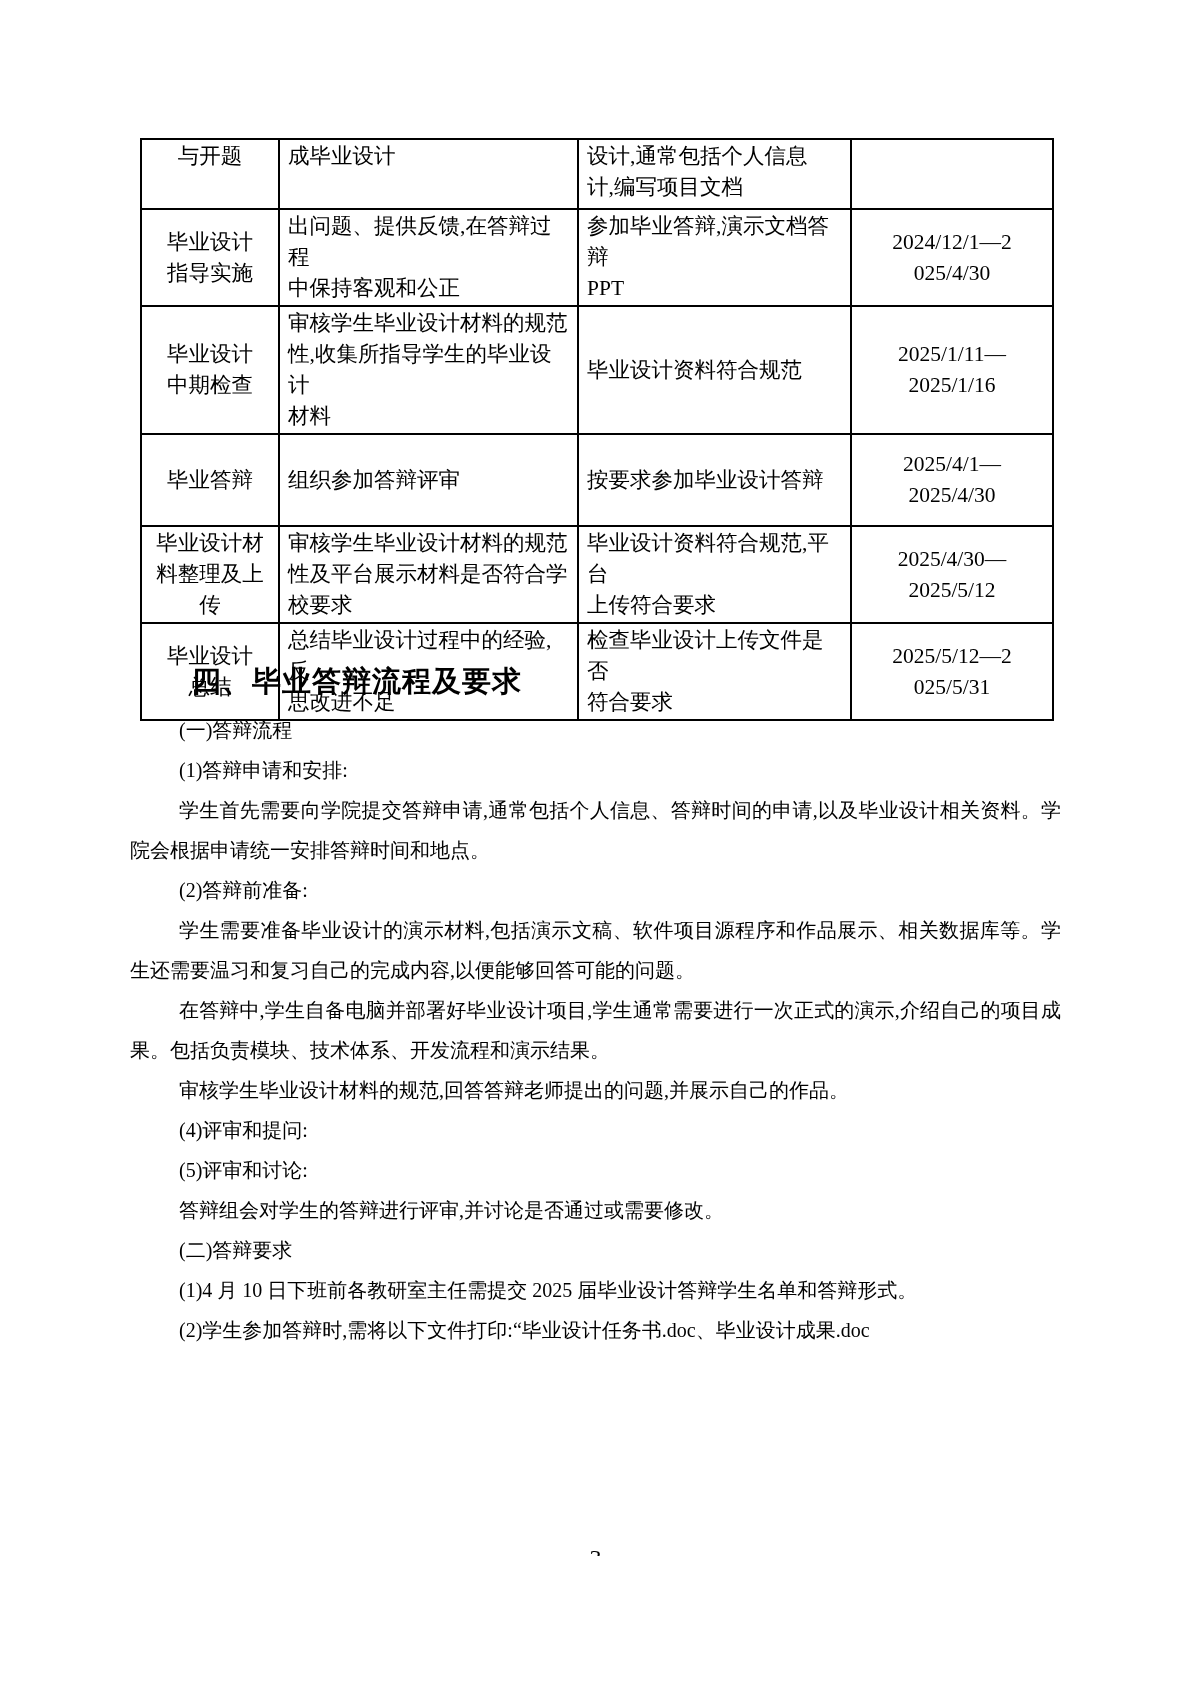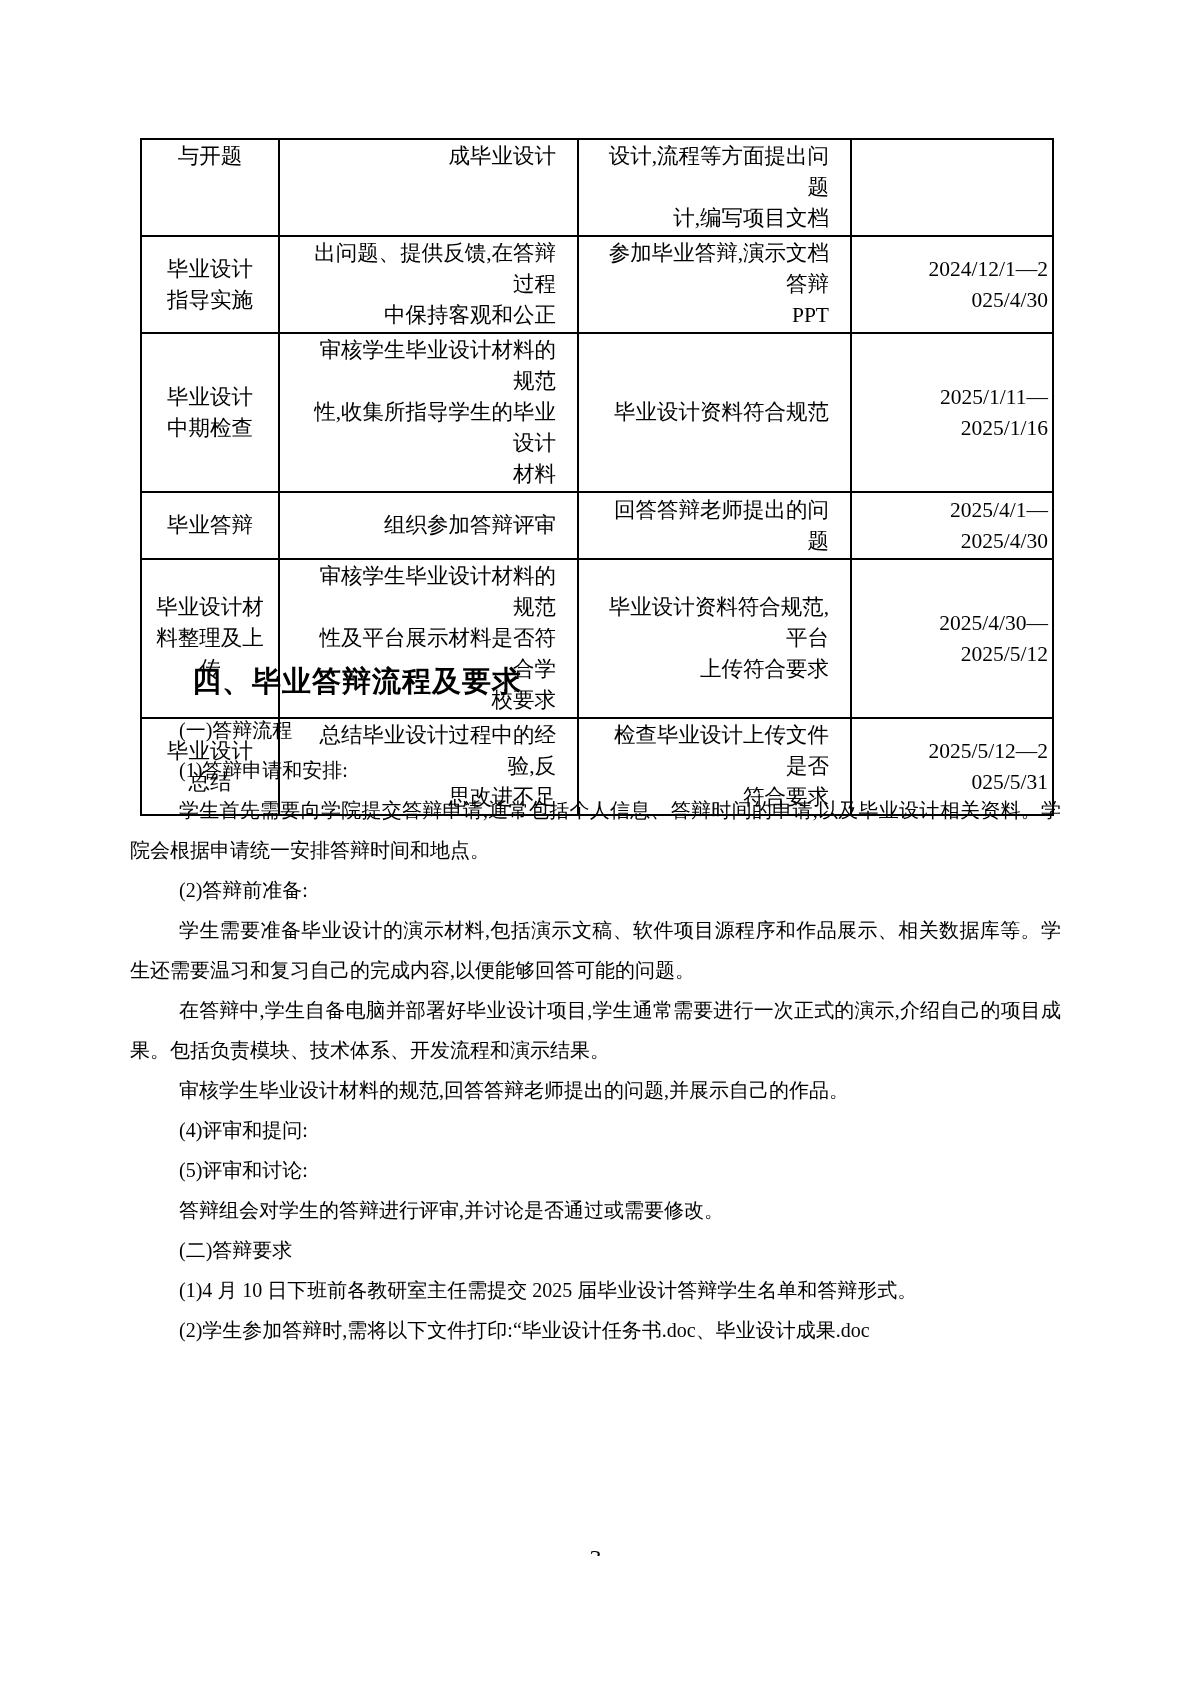--- a/index.html
+++ b/index.html
@@ -19,28 +19,27 @@
     left: 140px;
     top: 138px;
     width: 912px;
     border-collapse: collapse;
     table-layout: fixed;
   }
   table.sched td {
     border: 2px solid #000000;
     font-size: 21.5px;
     line-height: 31px;
-    padding: 1px 21px;
+    padding: 1px 8px;
     vertical-align: middle;
     white-space: pre-line;
     overflow: hidden;
-    text-align: right;
   }
   table.sched td.c1 { text-align: center; padding: 1px 3px; }
-  table.sched td.c4 { padding: 1px 4px; }
+  table.sched td.c4 { text-align: center; padding: 14px 4px; }
   table.sched tr.rtop td { vertical-align: top; }
   tr.h70 { height: 70px; }
   tr.h67 { height: 67px; }
   tr.h93 { height: 93px; }
   tr.h97 { height: 97px; }
   tr.h66 { height: 66px; }
 
   
   .sec-heading {
     position: absolute;
@@ -88,21 +87,21 @@
     <colgroup>
       <col style="width:138px">
         <col style="width:299px">
         <col style="width:273px">
         <col style="width:202px">
     </colgroup>
     <tbody>
         <tr class="h70 rtop">
       <td class="c1">与开题</td>
       <td class="c2">成毕业设计</td>
-      <td class="c3">设计,流程等方面提出问题
+      <td class="c3">设计,通常包括个人信息
 计,编写项目文档</td>
       <td class="c4"></td>
     </tr>
     <tr class="h67">
       <td class="c1">毕业设计
 指导实施</td>
       <td class="c2">出问题、提供反馈,在答辩过程
 中保持客观和公正</td>
       <td class="c3">参加毕业答辩,演示文档答辩
 PPT</td>
@@ -115,21 +114,21 @@
       <td class="c2">审核学生毕业设计材料的规范
 性,收集所指导学生的毕业设计
 材料</td>
       <td class="c3">毕业设计资料符合规范</td>
       <td class="c4">2025/1/11—
 2025/1/16</td>
     </tr>
     <tr class="h67">
       <td class="c1">毕业答辩</td>
       <td class="c2">组织参加答辩评审</td>
-      <td class="c3">回答答辩老师提出的问题</td>
+      <td class="c3">按要求参加毕业设计答辩</td>
       <td class="c4">2025/4/1—
 2025/4/30</td>
     </tr>
     <tr class="h97">
       <td class="c1">毕业设计材
 料整理及上
 传</td>
       <td class="c2">审核学生毕业设计材料的规范
 性及平台展示材料是否符合学
 校要求</td>

